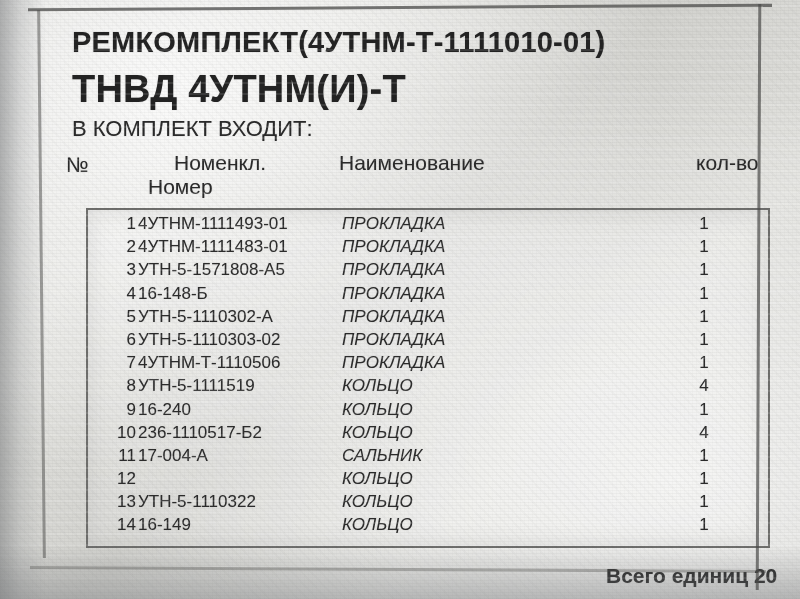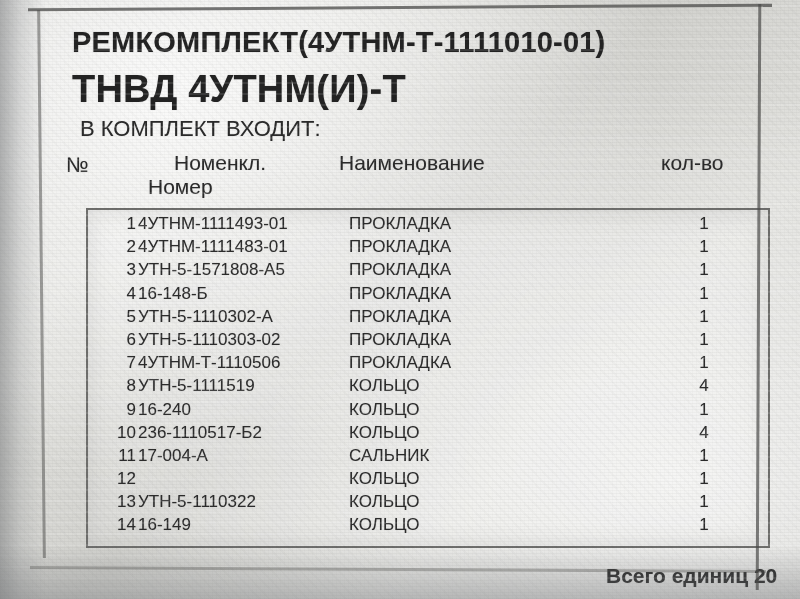--- a/index.html
+++ b/index.html
@@ -76,21 +76,21 @@
     font-weight: bold;
     letter-spacing: .2px;
     white-space: nowrap;
     text-shadow: 0 0 1px rgba(80,80,80,.35);
   }
   #title-1 { left: 44px; top: 26px; font-size: 29px; }
   #title-2 { left: 44px; top: 68px; font-size: 38px; }
 
   #subtitle {
     position: absolute;
-    left: 52px; top: 116px;
+    left: 44px; top: 116px;
     font-size: 22px;
     color: #2a2a2a;
     white-space: nowrap;
     text-shadow: 0 0 1px rgba(90,90,90,.3);
   }
 
   
   #col-headers {
     position: absolute;
     left: 0; top: 148px;
@@ -100,21 +100,21 @@
   }
   #col-headers .h {
     position: absolute;
     white-space: nowrap;
     text-shadow: 0 0 1px rgba(90,90,90,.3);
   }
   #h-no       { left: 38px;  top: 5px; }
   #h-nom1     { left: 146px; top: 3px; }
   #h-nom2     { left: 120px; top: 27px; text-align: right; }
   #h-name     { left: 311px; top: 3px; }
-  #h-qty      { left: 633px; top: 3px; }
+  #h-qty      { left: 668px; top: 3px; }
 
   
   #table-box {
     position: absolute;
     left: 58px;
     top: 208px;
     width: 680px;
     height: 336px;
     border: 2px solid #6f6f6d;
     background: rgba(255,255,255,.18);
@@ -134,21 +134,21 @@
     font-size: 17px;
     white-space: nowrap;
   }
   .row .c {
     position: absolute;
     top: 0;
     text-shadow: 0 0 1px rgba(110,110,110,.32);
   }
   .c-no   { left: 16px;  width: 34px; text-align: right; }
   .c-code { left: 52px; }
-  .c-name { left: 263px; }
+  .c-name { left: 256px; font-style: italic; }
   .c-qty  { left: 608px; width: 20px; text-align: center; }
 
   #total {
     position: absolute;
     left: 578px;
     top: 564px;
     font-size: 21px;
     font-weight: bold;
     color: #232323;
     white-space: nowrap;

